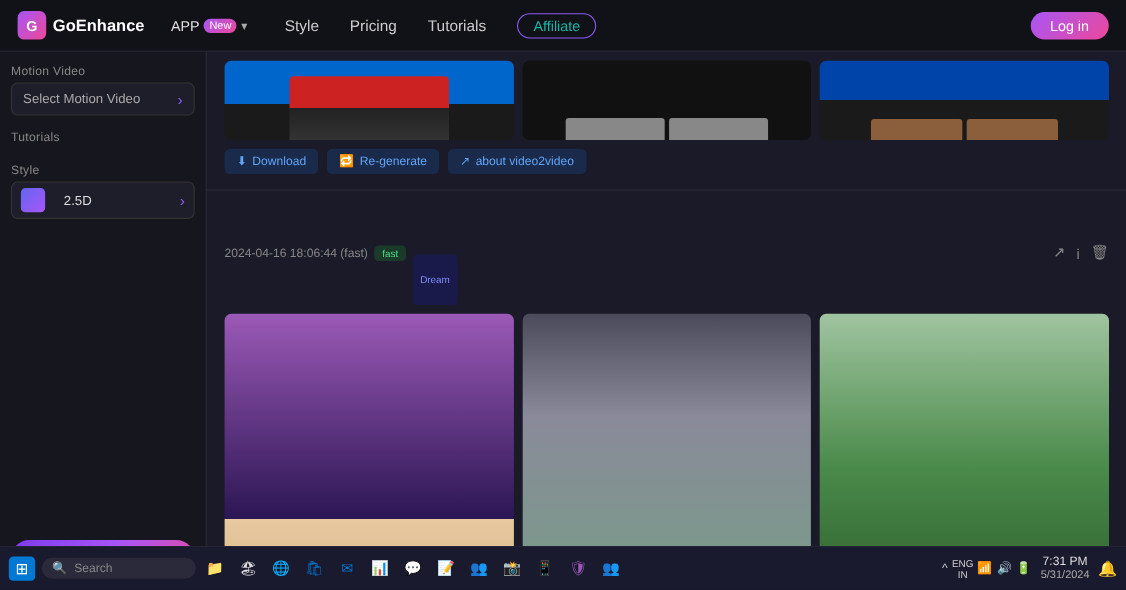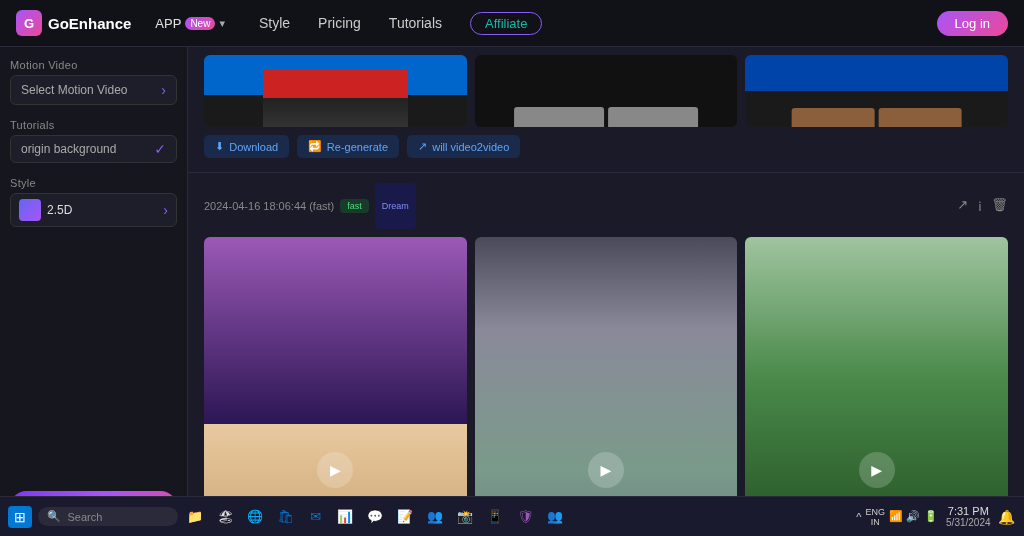--- a/index.html
+++ b/index.html
@@ -124,21 +124,21 @@
     .bg-check { color: #8b5cf6; font-size: 14px; }
 
     .style-select {
       background: #1e1e2a;
       border: 1px solid #333;
       border-radius: 6px;
       padding: 5px 8px;
       display: flex; align-items: center; justify-content: space-between;
       cursor: pointer;
     }
-    .style-left { display: flex; align-items: center; gap: 6px; }
+    .style-left { display: flex; align-items: center; gap: 17px; }
     .style-thumb {
       width: 22px; height: 22px; border-radius: 4px;
       background: linear-gradient(135deg, #6366f1, #a855f7);
     }
     .style-name { color: #ddd; font-size: 12px; }
     .style-arrow { color: #8b5cf6; font-size: 14px; }
 
     .duration-row {
       display: flex; align-items: center; gap: 8px;
     }
@@ -181,21 +181,21 @@
     }
     .video-section-header {
       display: flex; align-items: center; justify-content: space-between;
       margin-bottom: 8px;
     }
     .section-meta {
       display: flex; align-items: center; gap: 6px;
     }
     .section-time { color: #888; font-size: 11px; }
     .tag-fast { background: #1a3a2a; color: #4ade80; font-size: 9px; padding: 2px 7px; border-radius: 4px; }
-    .tag-dream { background: #1a1a4a; color: #818cf8; font-size: 9px; padding: 18px 7px; border-radius: 4px; }
+    .tag-dream { background: #1a1a4a; color: #818cf8; font-size: 9px; padding: 18px 7px; border-radius: 4px; margin-top: 48px; }
     .section-actions {
       display: flex; gap: 10px;
     }
     .icon-action { color: #888; font-size: 13px; cursor: pointer; }
 
     .video-grid {
       display: grid;
       grid-template-columns: repeat(3, 1fr);
       gap: 8px;
       margin-bottom: 10px;
@@ -342,24 +342,20 @@
     <div>
       <div class="sidebar-section-label">Motion Video</div>
       <div class="sidebar-select">
         <span>Select Motion Video</span>
         <span class="arrow">›</span>
       </div>
     </div>
 
     <div>
       <div class="sidebar-section-label">Tutorials</div>
-      <div class="bg-select">
-        <span>origin background</span>
-        <span class="bg-check">✓</span>
-      </div>
     </div>
 
     <div>
       <div class="sidebar-section-label">Style</div>
       <div class="style-select">
         <div class="style-left">
           <div class="style-thumb"></div>
           <span class="style-name">2.5D</span>
         </div>
         <span class="style-arrow">›</span>
@@ -400,21 +396,21 @@
         <button class="action-btn btn-download">
           <span>⬇</span>
           <span>Download</span>
         </button>
         <button class="action-btn btn-regen">
           <span>🔁</span>
           <span>Re-generate</span>
         </button>
         <button class="action-btn btn-send">
           <span>↗</span>
-          <span>will video2video</span>
+          <span>about video2video</span>
         </button>
       </div>
     </div>
 
     <hr class="section-divider">
 
     <div class="video-section">
       <div class="video-section-header">
         <div class="section-meta">
           <span class="section-time">2024-04-16 18:06:44 (fast)</span>

